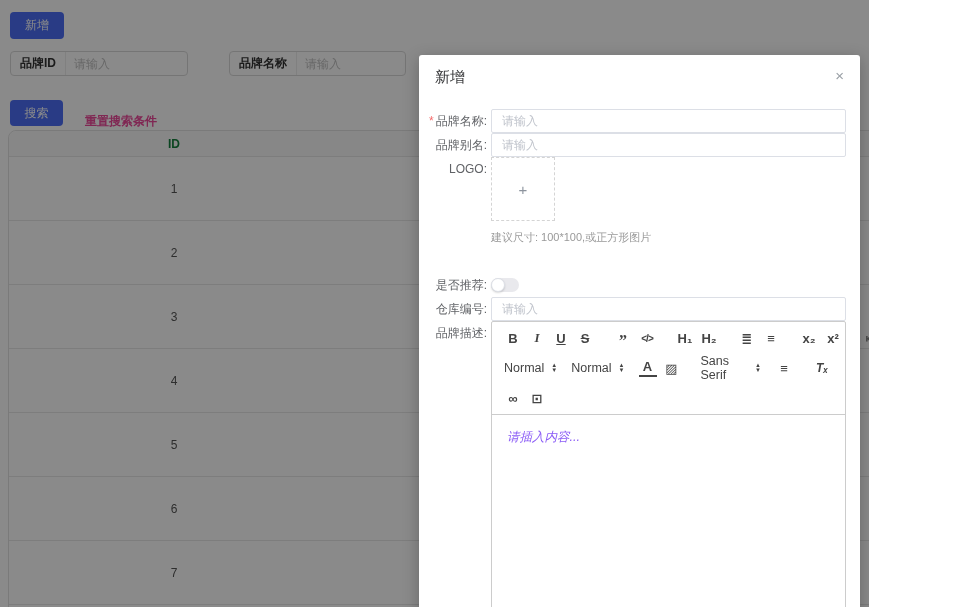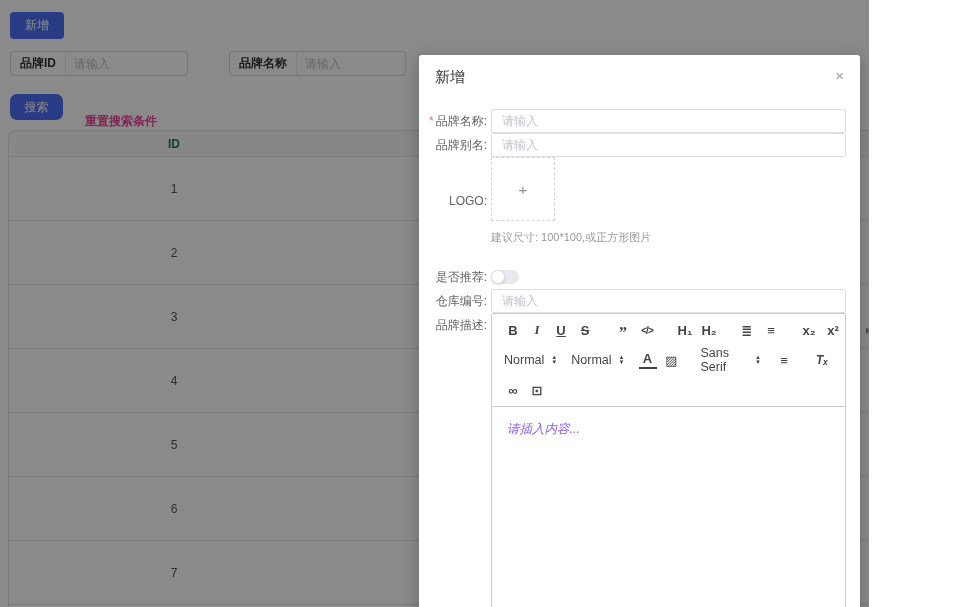--- a/index.html
+++ b/index.html
@@ -14,21 +14,21 @@
   .btn-add { position:absolute; left:10px; top:12px; width:54px; height:27px; }
   .filter-group { position:absolute; top:51px; height:25px; display:flex; align-items:stretch;
                   border:1px solid #d9d9d9; border-radius:4px; background:#fff; overflow:hidden; }
   .filter-1 { left:10px; width:178px; }
   .filter-2 { left:200px; width:177px;margin-left:29px; }
   .filter-label { display:flex; align-items:center; padding:0 9px; font-size:12px;
                   font-weight:700; color:#333; border-right:1px solid #ececec; white-space:nowrap;text-align:center; }
   .filter-input { border:none; outline:none; flex:1; min-width:0; font-size:12px; padding:0 8px;
                   font-family:inherit; color:#333; background:transparent; }
   .filter-input::placeholder { color:#bfbfbf; }
-  .btn-search { position:absolute; left:10px; top:94px; width:53px; height:26px;border-radius:7px; }
+  .btn-search { position:absolute; left:10px; top:100px; width:53px; height:26px; }
   .reset-link { position:absolute; left:85px; top:108px; height:26px; display:flex; align-items:center;
                 color:#ec4899; font-size:12px; font-weight:700; cursor:pointer; }
 
   .table { position:absolute; left:8px; top:130px; width:1100px;
            border:1px solid #e2e2e2; border-radius:8px 8px 0 0; background:#fff; }
   .thead { height:26px; background:#fafafa; border-bottom:1px solid #e8e8e8;
            display:flex; align-items:center; border-radius:8px 8px 0 0; }
   .th-id { width:330px; text-align:center; font-size:12px; font-weight:700; color:#15803d; }
   .trow { height:64px; border-bottom:1px solid #e8e8e8; display:flex; align-items:center; }
   .td-id { width:330px; text-align:center; font-size:12px; color:#555; }
@@ -51,21 +51,21 @@
   .req { color:#f56c6c; margin-right:2px; }
   .f-ctrl { flex:1; margin-left:4px; min-width:0; }
   .m-input { width:100%; height:24px; border:1px solid #dcdfe6; border-radius:2px;
              font-size:12px; padding:0 10px; outline:none; font-family:inherit; color:#333; }
   .m-input::placeholder { color:#c0c4cc; }
 
   .upload-box { width:64px; height:64px; border:1px dashed #d4d4d4; background:#fff;
                 display:flex; align-items:center; justify-content:center; cursor:pointer; }
   .upload-plus { color:#8c939d; font-size:15px; }
   .upload-hint { margin-top:9px; font-size:11px; color:#999; }
-  .logo-row { margin-bottom:20px;align-items:center; }
+  .logo-row { margin-bottom:28px; }
 
   .toggle { position:relative; width:28px; height:14px; background:#e9e9ed; border-radius:7px;
             cursor:pointer; margin-top:5px; }
   .toggle-knob { position:absolute; left:0px; top:0px; width:14px; height:14px; background:#fff;
                  border:1px solid #dcdfe6; border-radius:50%; box-shadow:0 1px 2px rgba(0,0,0,0.15); }
 
   .editor { border:1px solid #ccc; border-radius:2px; }
   .ql-toolbar { padding:7px 8px 5px 12px; border-bottom:1px solid #ccc; }
   .tb-row { display:flex; align-items:center; margin-bottom:7px; }
   .tb-row:last-child { margin-bottom:2px; }

